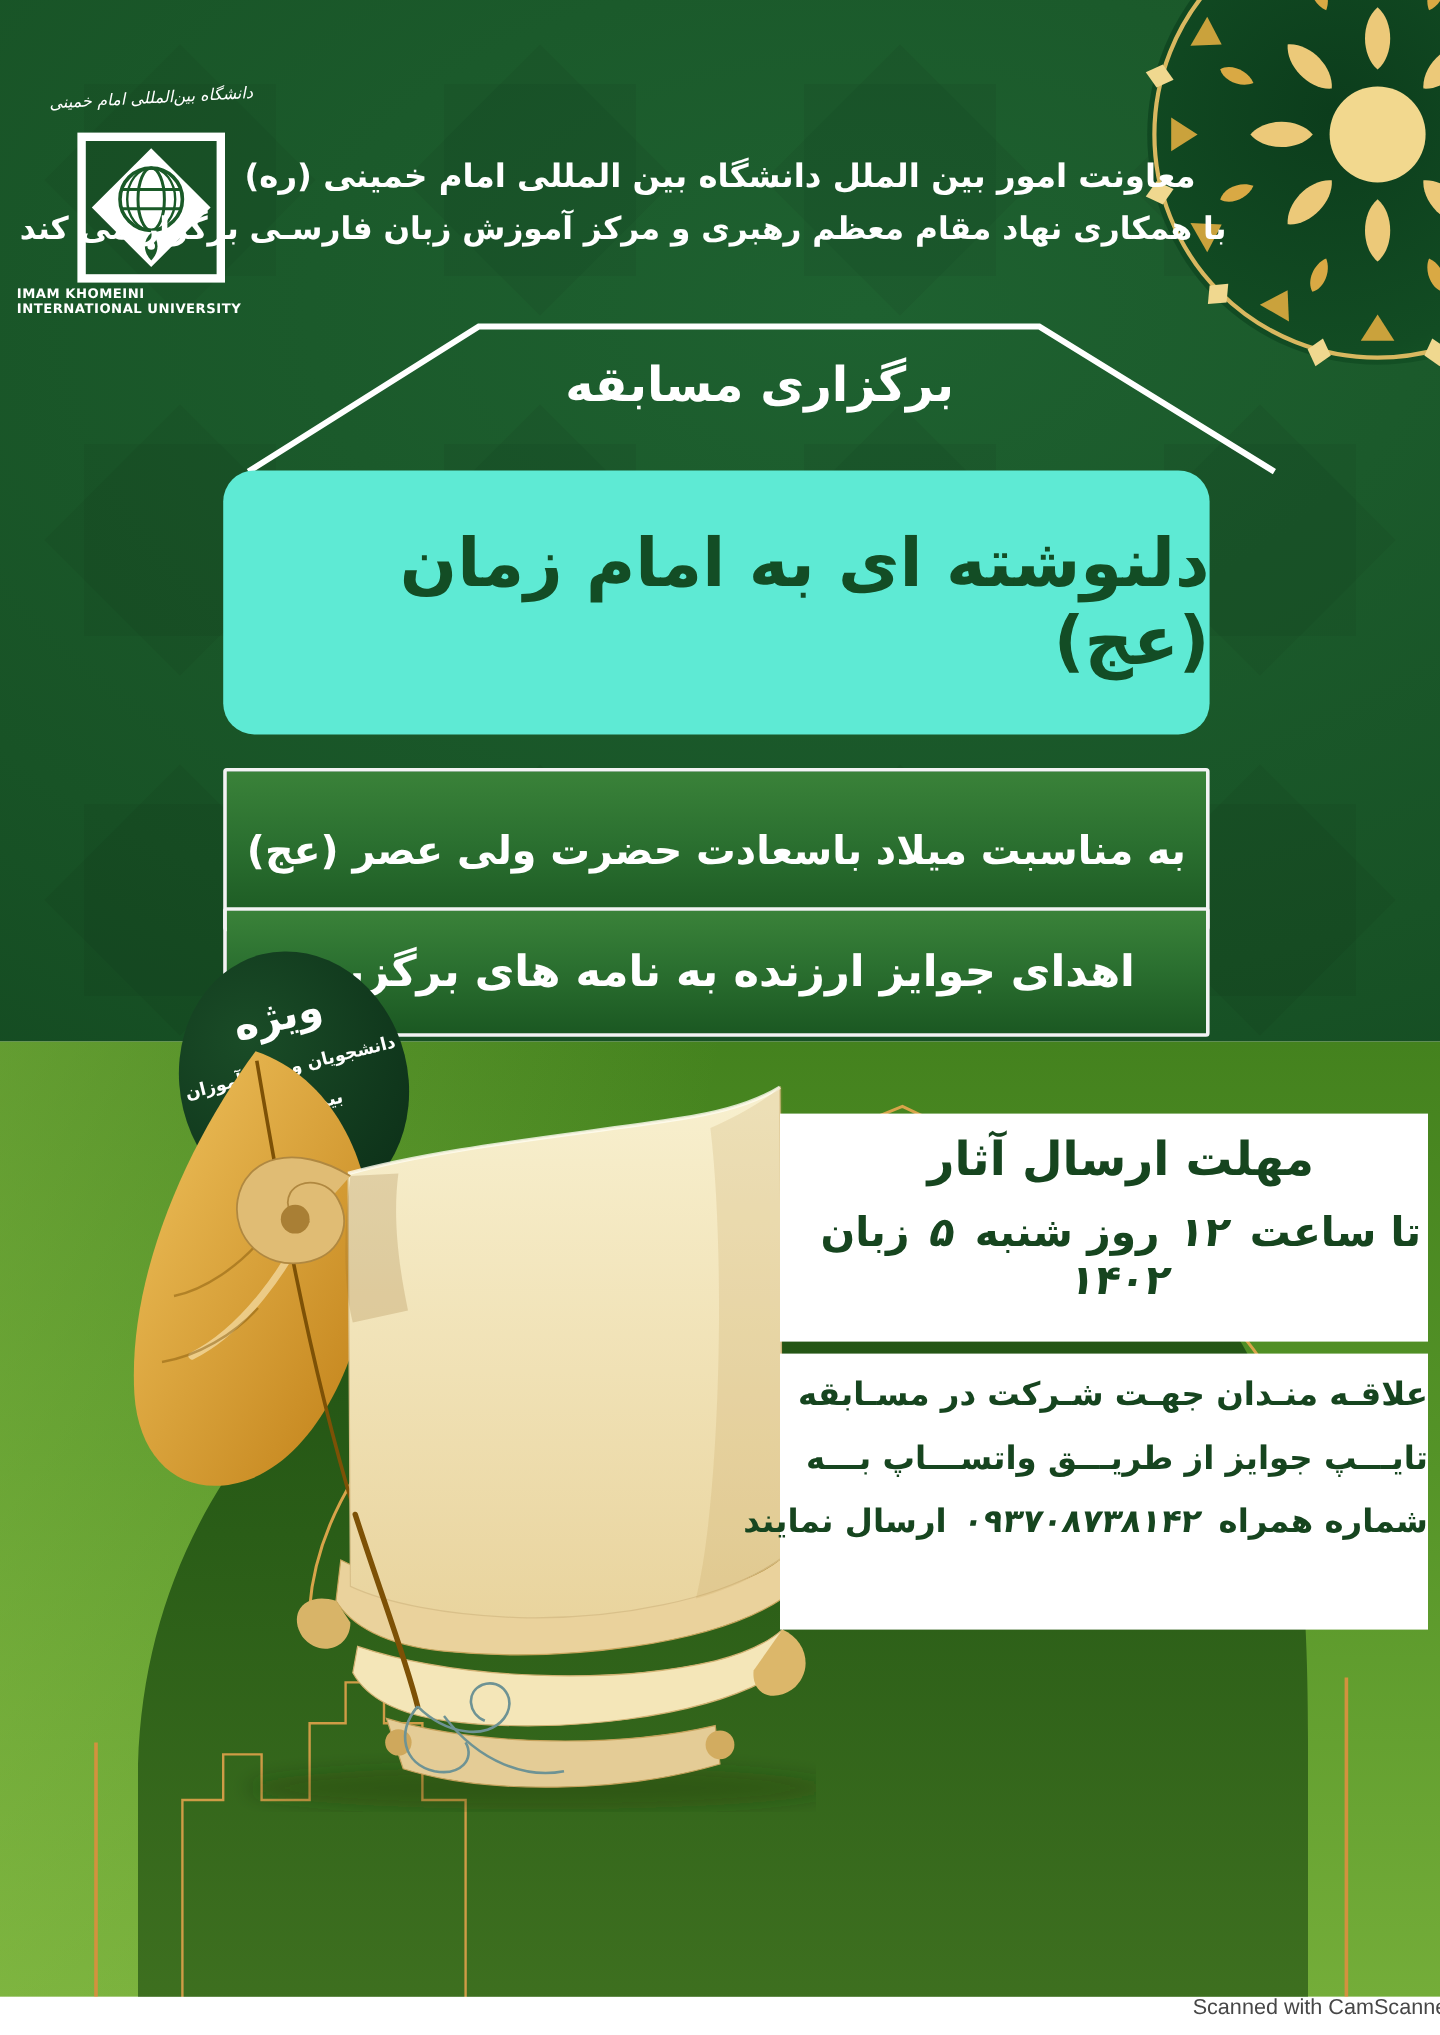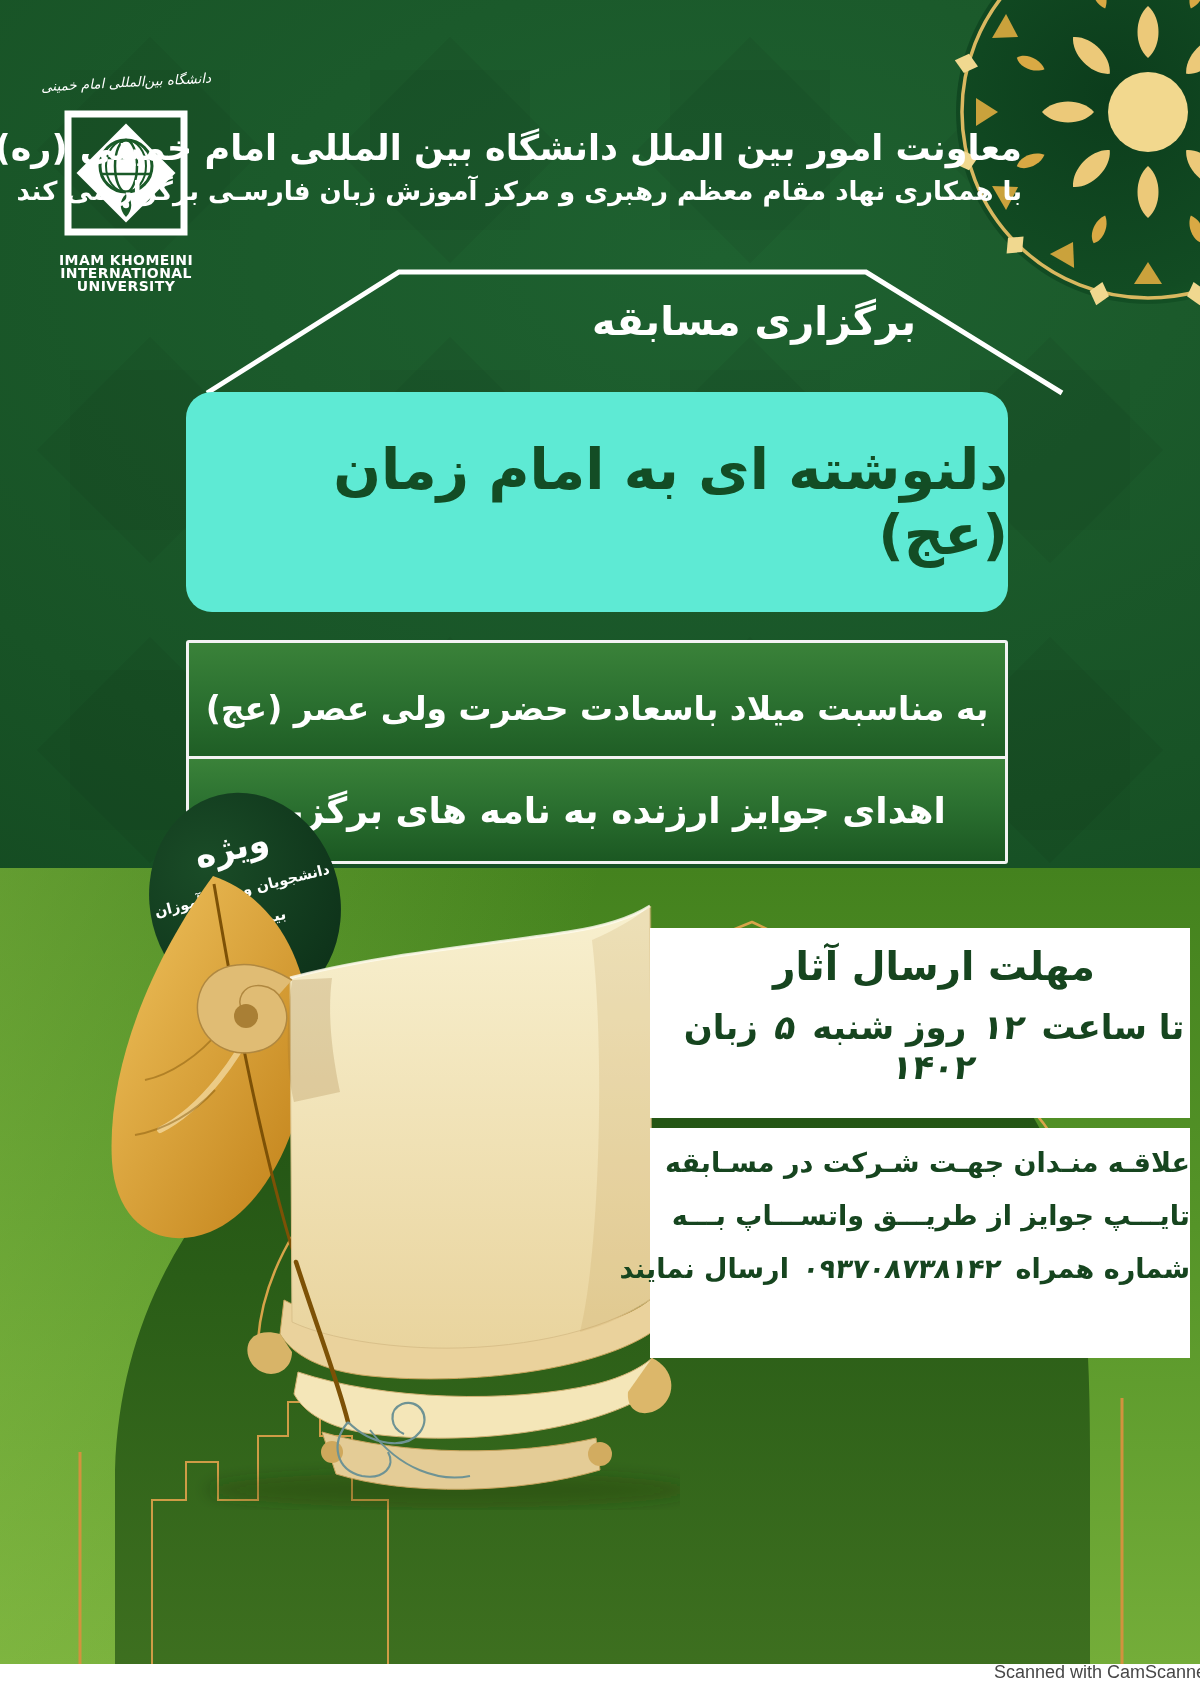--- a/index.html
+++ b/index.html
@@ -24,33 +24,33 @@
     background:linear-gradient(100deg,rgba(150,200,80,.38) 0%,rgba(150,200,80,0) 45%);
   }
   .deco{left:0;top:0;width:1200px;height:1696px;z-index:1;pointer-events:none;}
   
   .calligraphy{
     left:28px;top:74px;width:196px;text-align:center;color:#fff;
     font-size:13.5px;font-style:italic;transform:rotate(-3deg);z-index:2;line-height:17px;
   }
   .logo-box{left:64px;top:110px;z-index:2;}
   .uni-en{
-    left:14px;top:254px;width:224px;text-align:center;color:#fff;z-index:2;
-    font-size:14px;font-weight:bold;line-height:13px;letter-spacing:.4px;
+    left:14px;top:238px;width:224px;color:#fff;z-index:2;
+    font-size:11px;font-weight:bold;line-height:13px;letter-spacing:.4px;
   }
   
   .header{
     left:178px;top:126px;width:844px;z-index:2;color:#fff;text-align:center;
     font-weight:bold;direction:rtl;
   }
-  .header .h1{font-size:35px;line-height:44px;white-space:nowrap;text-align:center;}
+  .header .h1{font-size:27px;line-height:44px;white-space:nowrap;text-align:center;}
   .header .h2{font-size:26px;line-height:42px;white-space:nowrap;}
   
   .banner-label{
-    left:350px;top:298px;width:566px;text-align:right;z-index:2;
+    left:350px;top:298px;width:566px;text-align:center;z-index:2;
     color:#fff;font-size:40px;font-weight:bold;direction:rtl;
   }
   
   .title-box{
     left:186px;top:392px;width:822px;height:220px;background:#5eead4;border-radius:26px;
     z-index:2;display:flex;align-items:center;justify-content:center;
   }
   .title-text{color:#134d25;font-size:56px;font-weight:bold;direction:rtl;}
   .bar{
     left:186px;width:822px;z-index:2;box-sizing:border-box;

